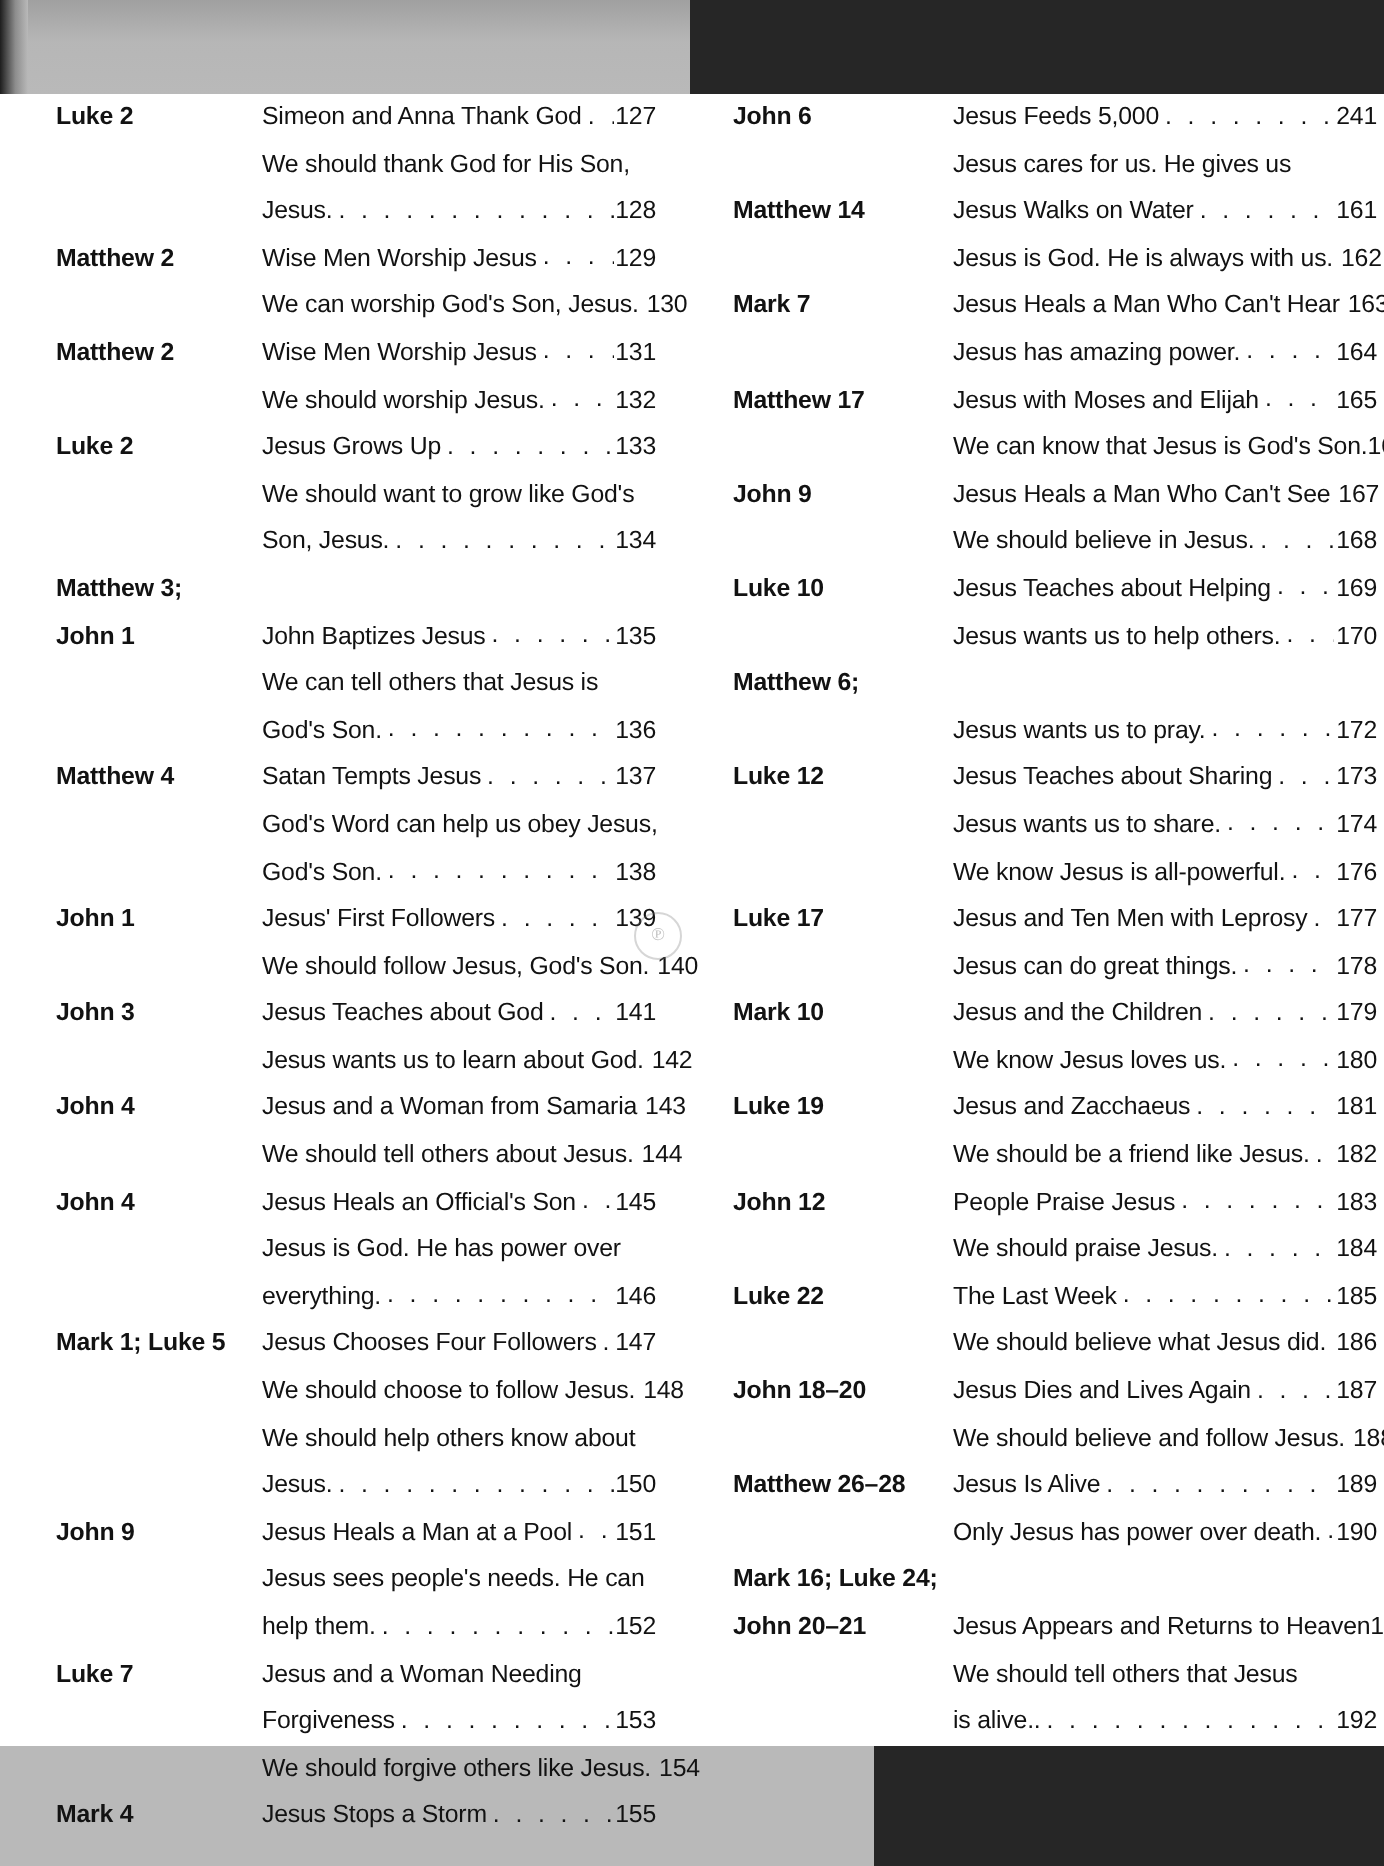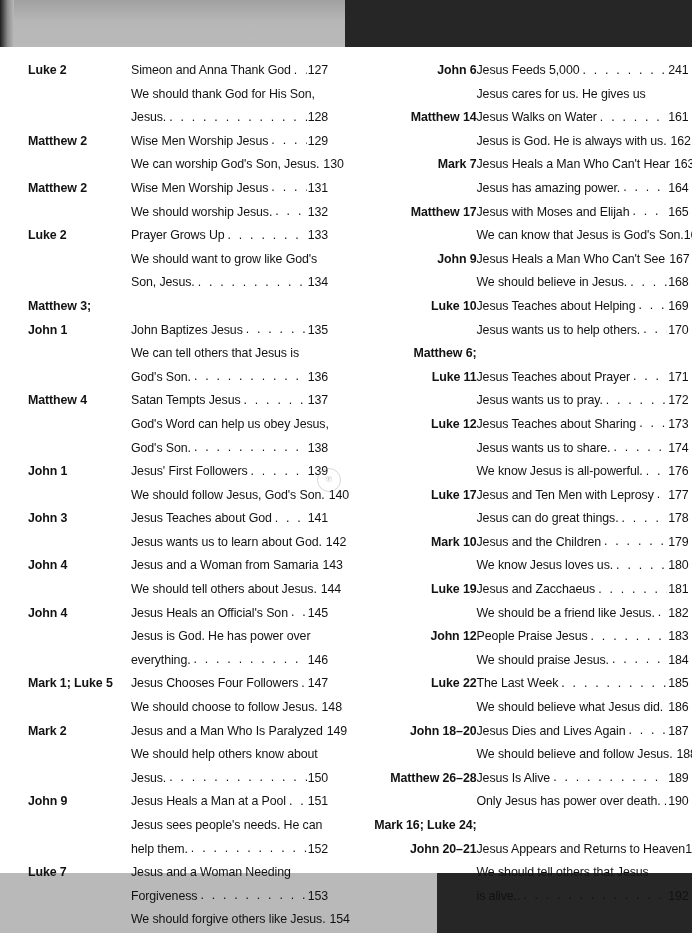--- a/index.html
+++ b/index.html
@@ -62,21 +62,20 @@
     pointer-events: none;
   }
 
   
   .page {
     position: absolute;
     left: 0;
     top: 47px;
     width: 692px;
     height: 826px;
-    margin-top: 12px;
   }
 
   .columns {
     position: absolute;
     left: 0;
     top: 0;
     width: 692px;
     display: flex;
   }
   .col {
@@ -96,21 +95,21 @@
     padding: 0;
     margin: 0;
     vertical-align: top;
     font-size: 12.4px;
     line-height: 23.6px;
     color: #121212;
     white-space: nowrap;
     letter-spacing: -0.1px;
   }
   .col-left  td.ref { width: 103px; }
-  .col-right td.ref { width: 110px; text-align: right; }
+  .col-right td.ref { width: 110px; }
   td.ref {
     font-weight: bold;
     font-size: 12.3px;
     letter-spacing: -0.15px;
   }
   td.entry {
     position: relative;
   }
   .entry-inner {
     display: flex;
@@ -246,21 +245,21 @@
                   <span class="entry-text">We should worship Jesus.</span>
                   <span class="leader"></span>
                   <span class="pageno">132</span>
                 </div>
               </td>
             </tr>
             <tr>
               <td class="ref">Luke 2</td>
               <td class="entry">
                 <div class="entry-inner">
-                  <span class="entry-text">Prayer Grows Up</span>
+                  <span class="entry-text">Jesus Grows Up</span>
                   <span class="leader"></span>
                   <span class="pageno">133</span>
                 </div>
               </td>
             </tr>
             <tr>
               <td class="ref"></td>
               <td class="entry">
                 <div class="entry-inner nolead">
                   <span class="entry-text">We should want to grow like God's</span>
@@ -439,30 +438,20 @@
                 </div>
               </td>
             </tr>
             <tr>
               <td class="ref"></td>
               <td class="entry">
                 <div class="entry-inner">
                   <span class="entry-text">We should choose to follow Jesus.</span>
                   <span class="leader"></span>
                   <span class="pageno">148</span>
-                </div>
-              </td>
-            </tr>
-            <tr>
-              <td class="ref">Mark 2</td>
-              <td class="entry">
-                <div class="entry-inner">
-                  <span class="entry-text">Jesus and a Man Who Is Paralyzed</span>
-                  <span class="leader"></span>
-                  <span class="pageno">149</span>
                 </div>
               </td>
             </tr>
             <tr>
               <td class="ref"></td>
               <td class="entry">
                 <div class="entry-inner nolead">
                   <span class="entry-text">We should help others know about</span>
                 </div>
               </td>
@@ -669,30 +658,20 @@
             </tr>
             <tr>
               <td class="ref">Matthew 6;</td>
               <td class="entry">
                 <div class="entry-inner nolead">
                   <span class="entry-text"></span>
                 </div>
               </td>
             </tr>
             <tr>
-              <td class="ref">Luke 11</td>
-              <td class="entry">
-                <div class="entry-inner">
-                  <span class="entry-text">Jesus Teaches about Prayer</span>
-                  <span class="leader"></span>
-                  <span class="pageno">171</span>
-                </div>
-              </td>
-            </tr>
-            <tr>
               <td class="ref"></td>
               <td class="entry">
                 <div class="entry-inner">
                   <span class="entry-text">Jesus wants us to pray.</span>
                   <span class="leader"></span>
                   <span class="pageno">172</span>
                 </div>
               </td>
             </tr>
             <tr>

